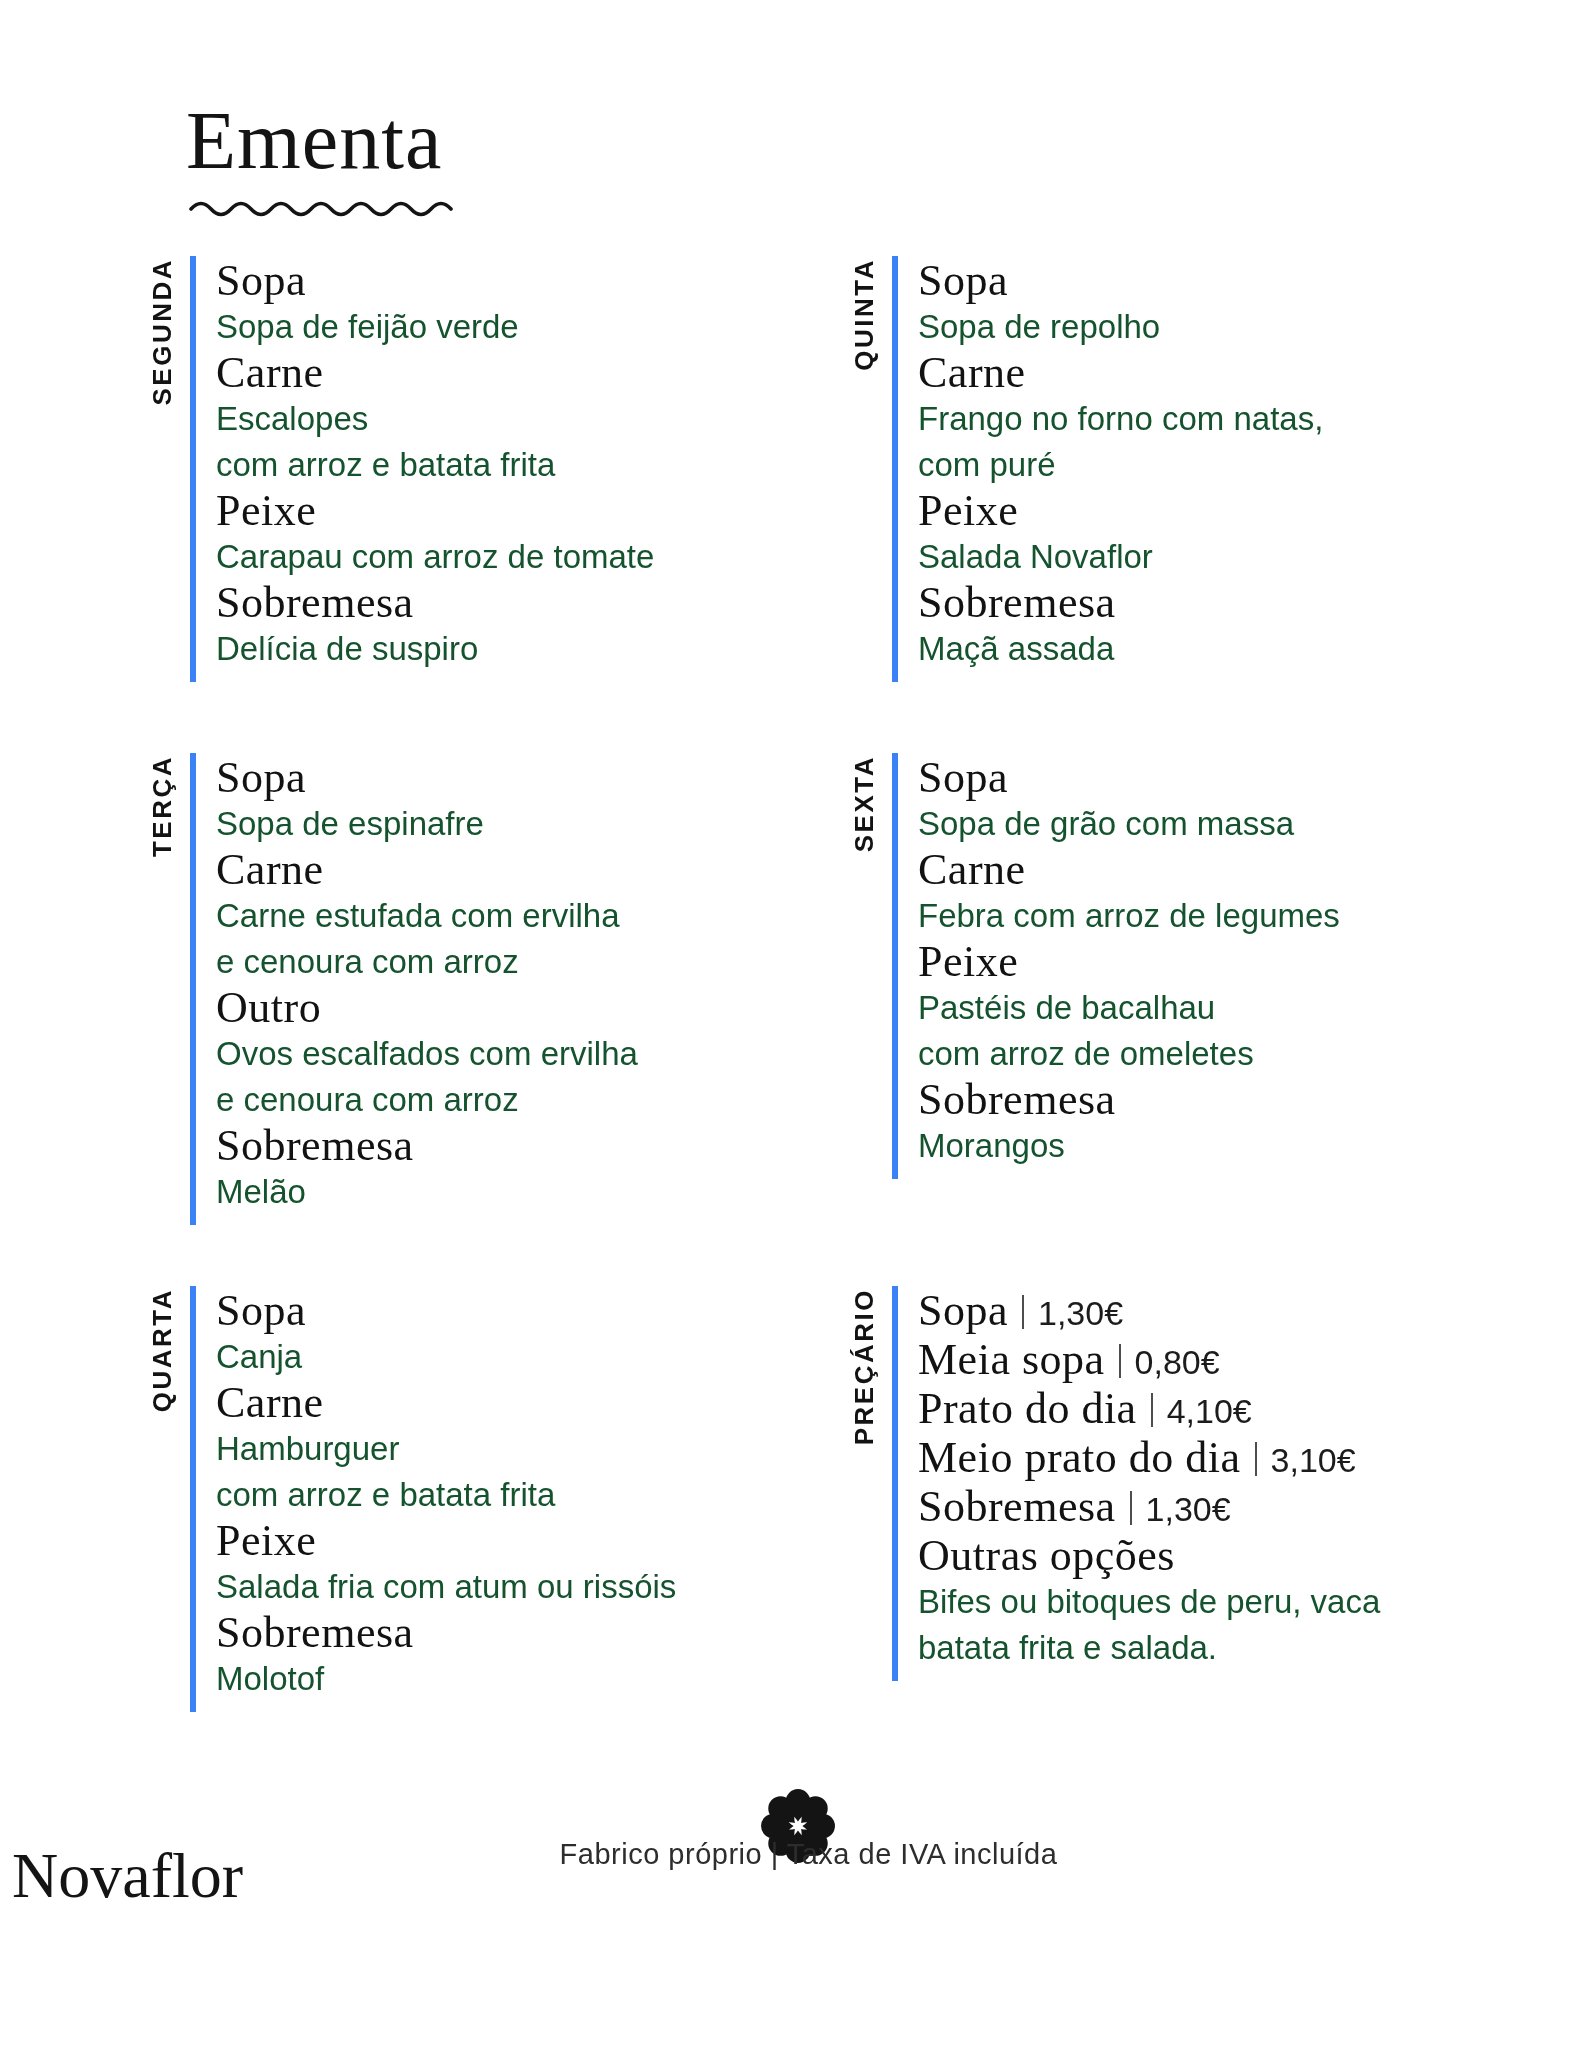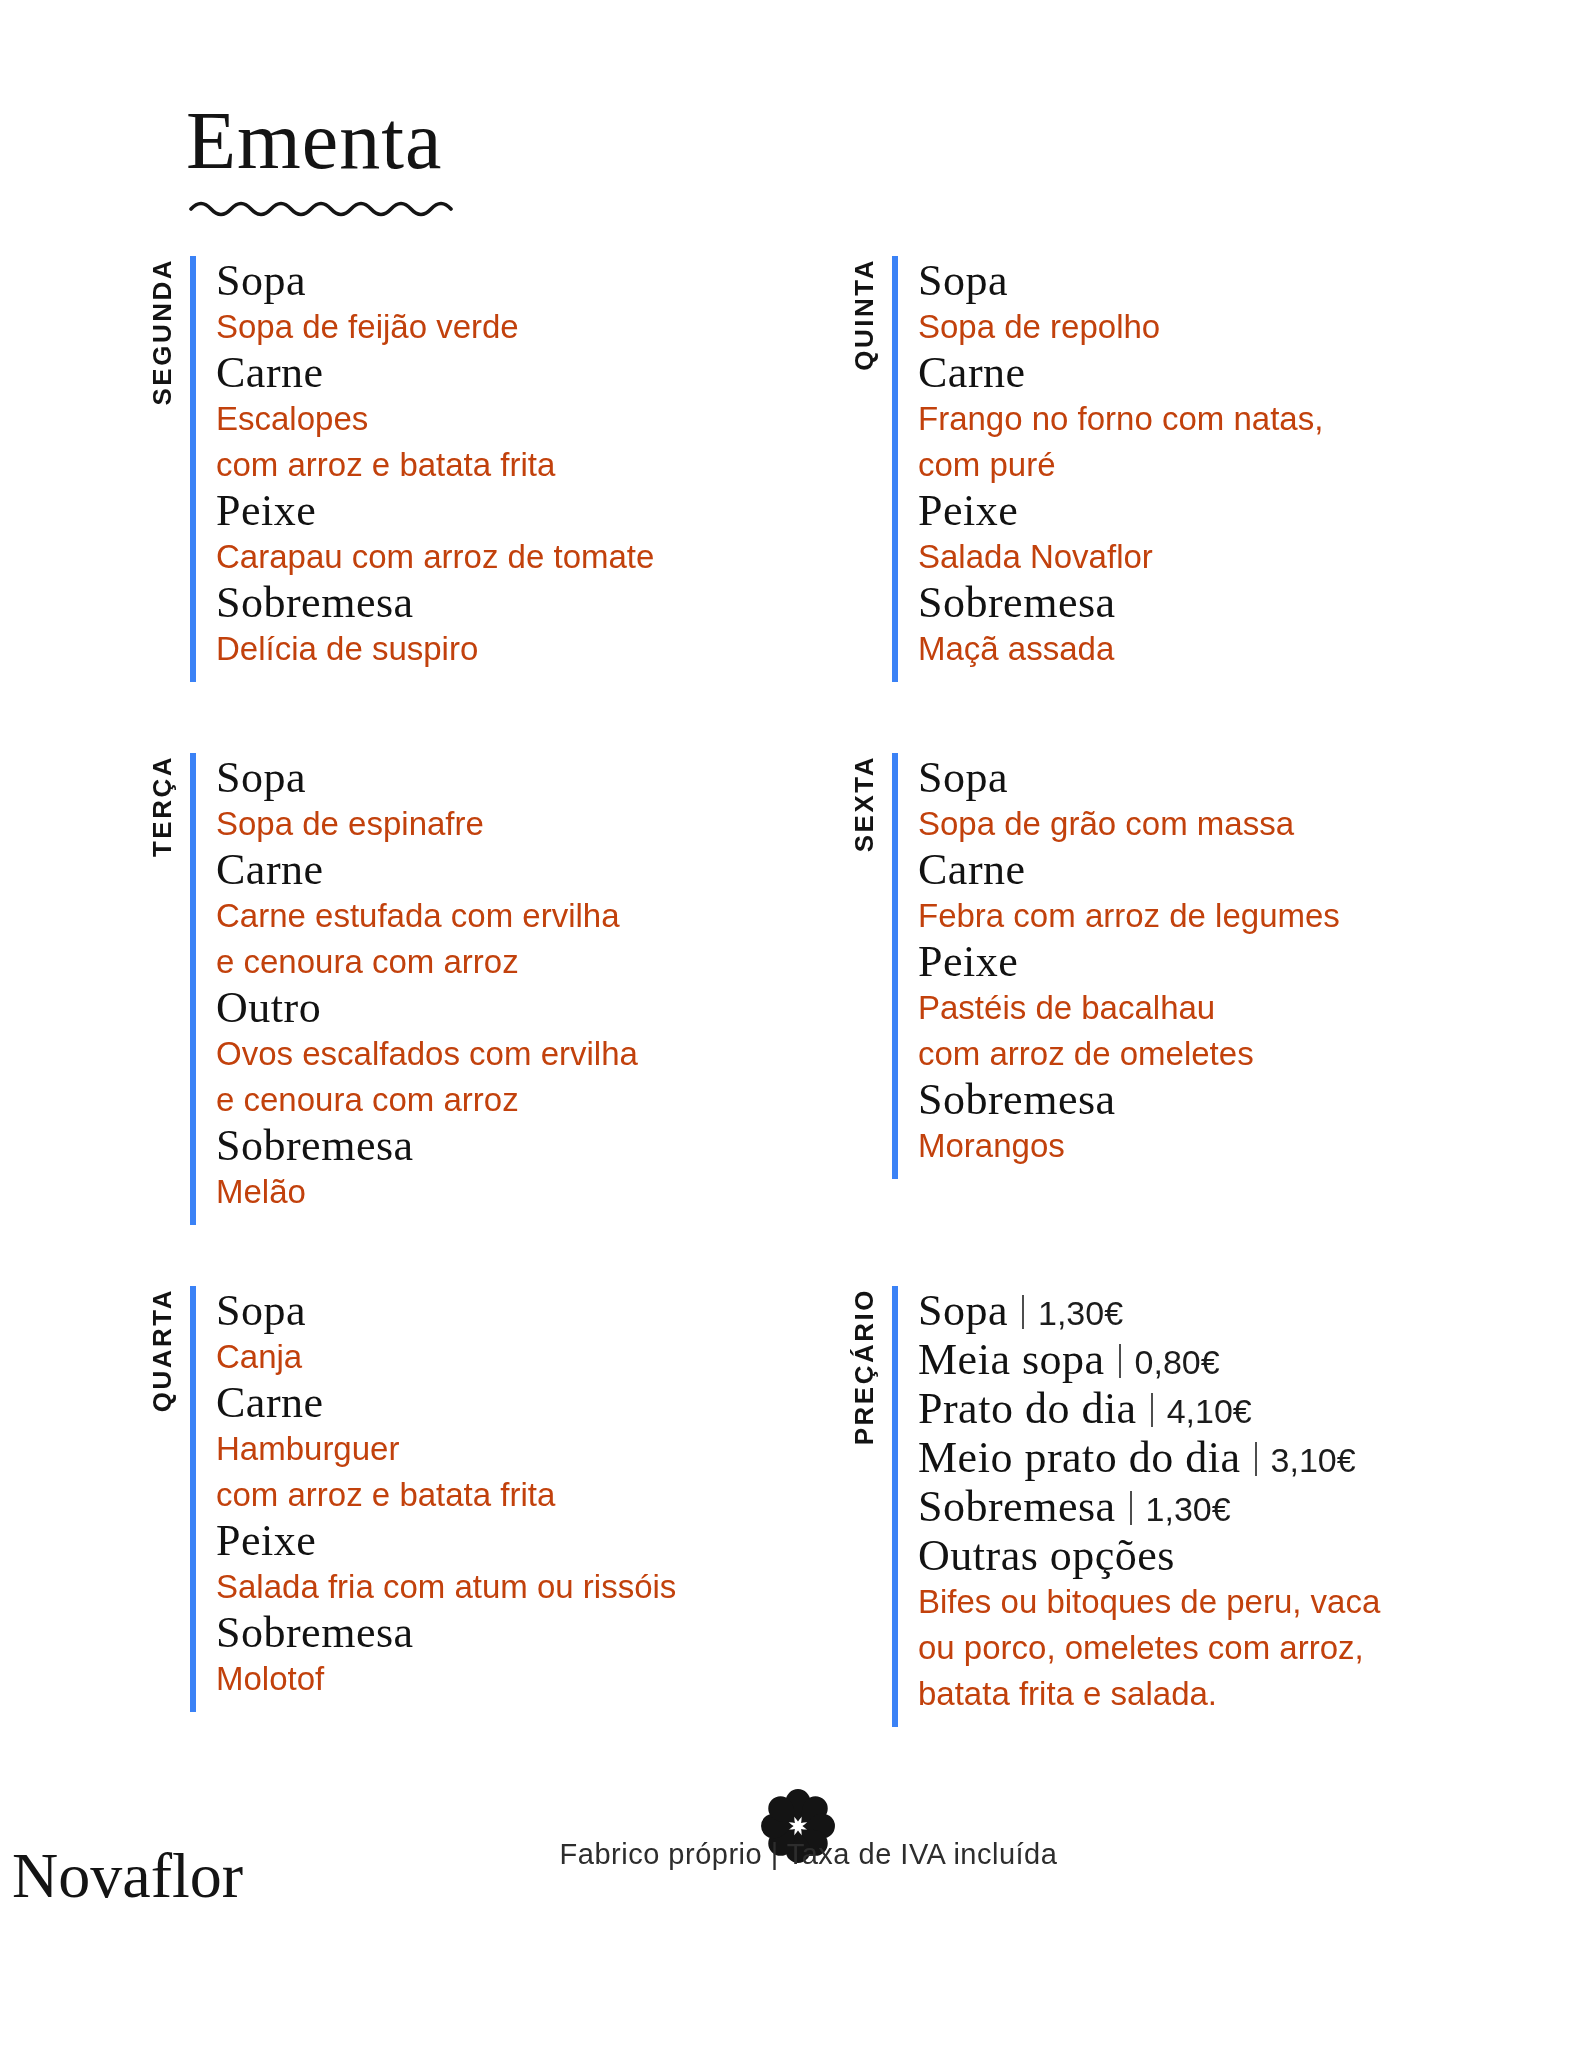--- a/index.html
+++ b/index.html
@@ -40,21 +40,21 @@
   .content{
     border-left:6px solid #3b82f6;
     padding:2px 0 10px 20px;
     min-width:460px;
   }
   .row{line-height:46px;white-space:nowrap;}
   .cat{
     font-family:"Liberation Serif", serif;
     font-size:44px;color:#121212;letter-spacing:0.5px;
   }
-  .item{font-size:33px;color:#c2410c;}
+  .item{font-size:33px;color:#14532d;}
   .price{font-size:33px;}
   .pname{
     font-family:"Liberation Serif", serif;
     font-size:44px;color:#121212;letter-spacing:0.5px;
   }
   .pbar{
     display:inline-block;width:2px;height:34px;
     background:#4d4d4d;margin:0 14px;vertical-align:-4px;
   }
   .pval{font-size:34px;color:#1c1c1c;}
@@ -175,21 +175,20 @@
       <span class="day-label">PREÇÁRIO</span>
     </div>
     <div class="content">
           <div class="row price"><span class="pname">Sopa</span><span class="pbar"></span><span class="pval">1,30€</span></div>
           <div class="row price"><span class="pname">Meia sopa</span><span class="pbar"></span><span class="pval">0,80€</span></div>
           <div class="row price"><span class="pname">Prato do dia</span><span class="pbar"></span><span class="pval">4,10€</span></div>
           <div class="row price"><span class="pname">Meio prato do dia</span><span class="pbar"></span><span class="pval">3,10€</span></div>
           <div class="row price"><span class="pname">Sobremesa</span><span class="pbar"></span><span class="pval">1,30€</span></div>
           <div class="row cat">Outras opções</div>
           <div class="row item">Bifes ou bitoques de peru, vaca</div>
-          <div class="row item">ou porco, omeletes com arroz,</div>
           <div class="row item">batata frita e salada.</div>
         </div>
   </section>
 </div>
 
   <svg class="flower" width="88" height="88" viewBox="-50 -50 100 100">
     <g fill="#141414">
       <path d="M0,-5 C4.5,-12 14,-17 14,-28 a14,14 0 1,0 -28,0 C-14,-17 -4.5,-12 0,-5 Z"></path>
       <path d="M0,-5 C4.5,-12 14,-17 14,-28 a14,14 0 1,0 -28,0 C-14,-17 -4.5,-12 0,-5 Z" transform="rotate(45)"></path>
       <path d="M0,-5 C4.5,-12 14,-17 14,-28 a14,14 0 1,0 -28,0 C-14,-17 -4.5,-12 0,-5 Z" transform="rotate(90)"></path>

